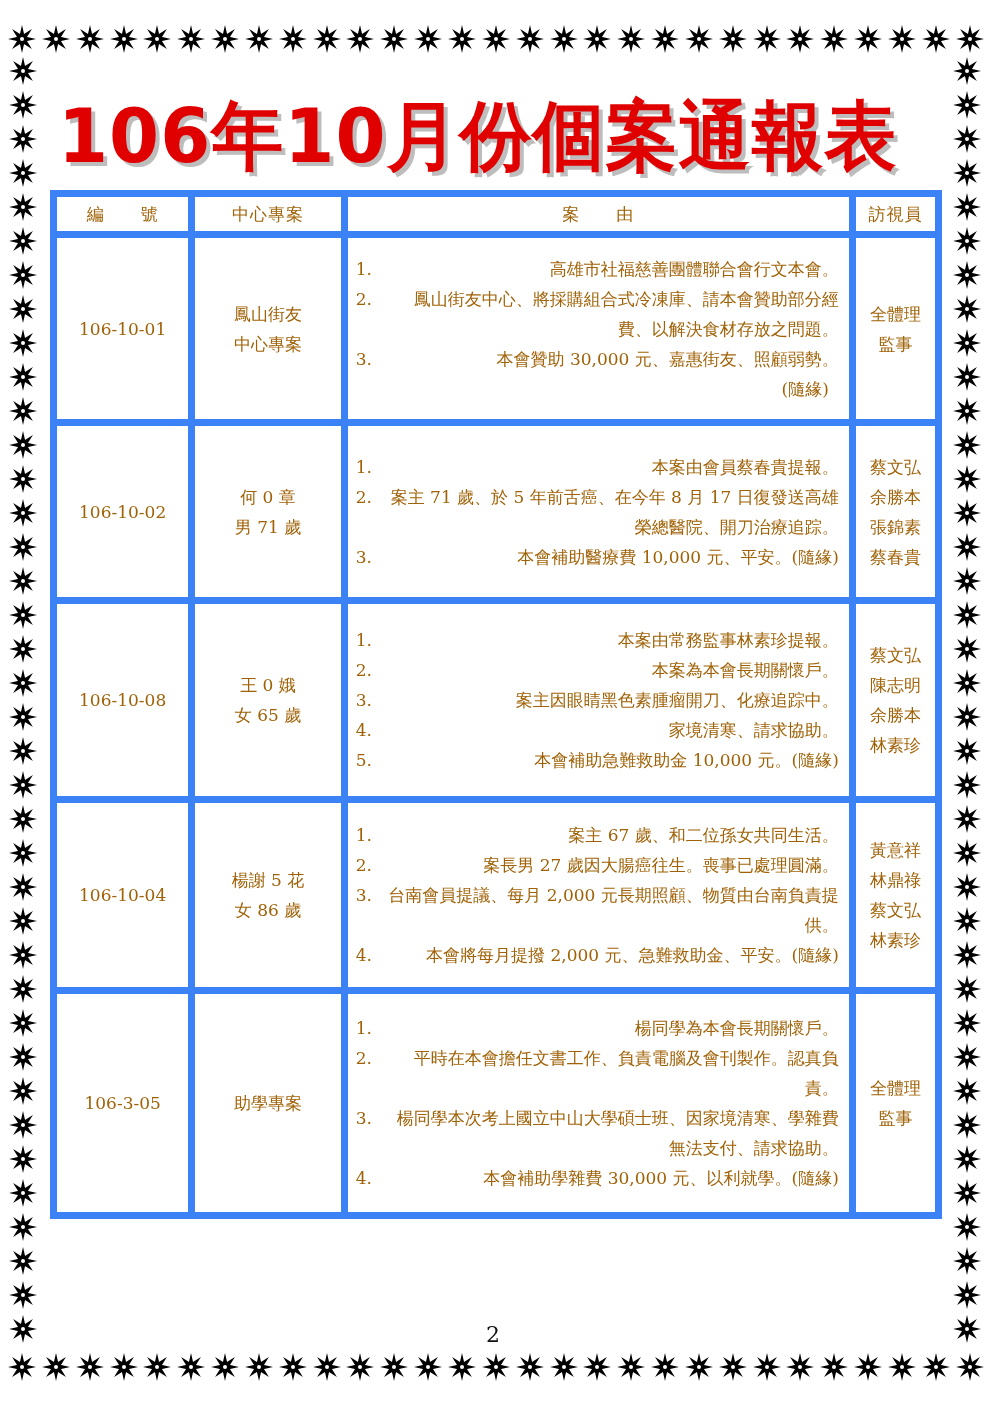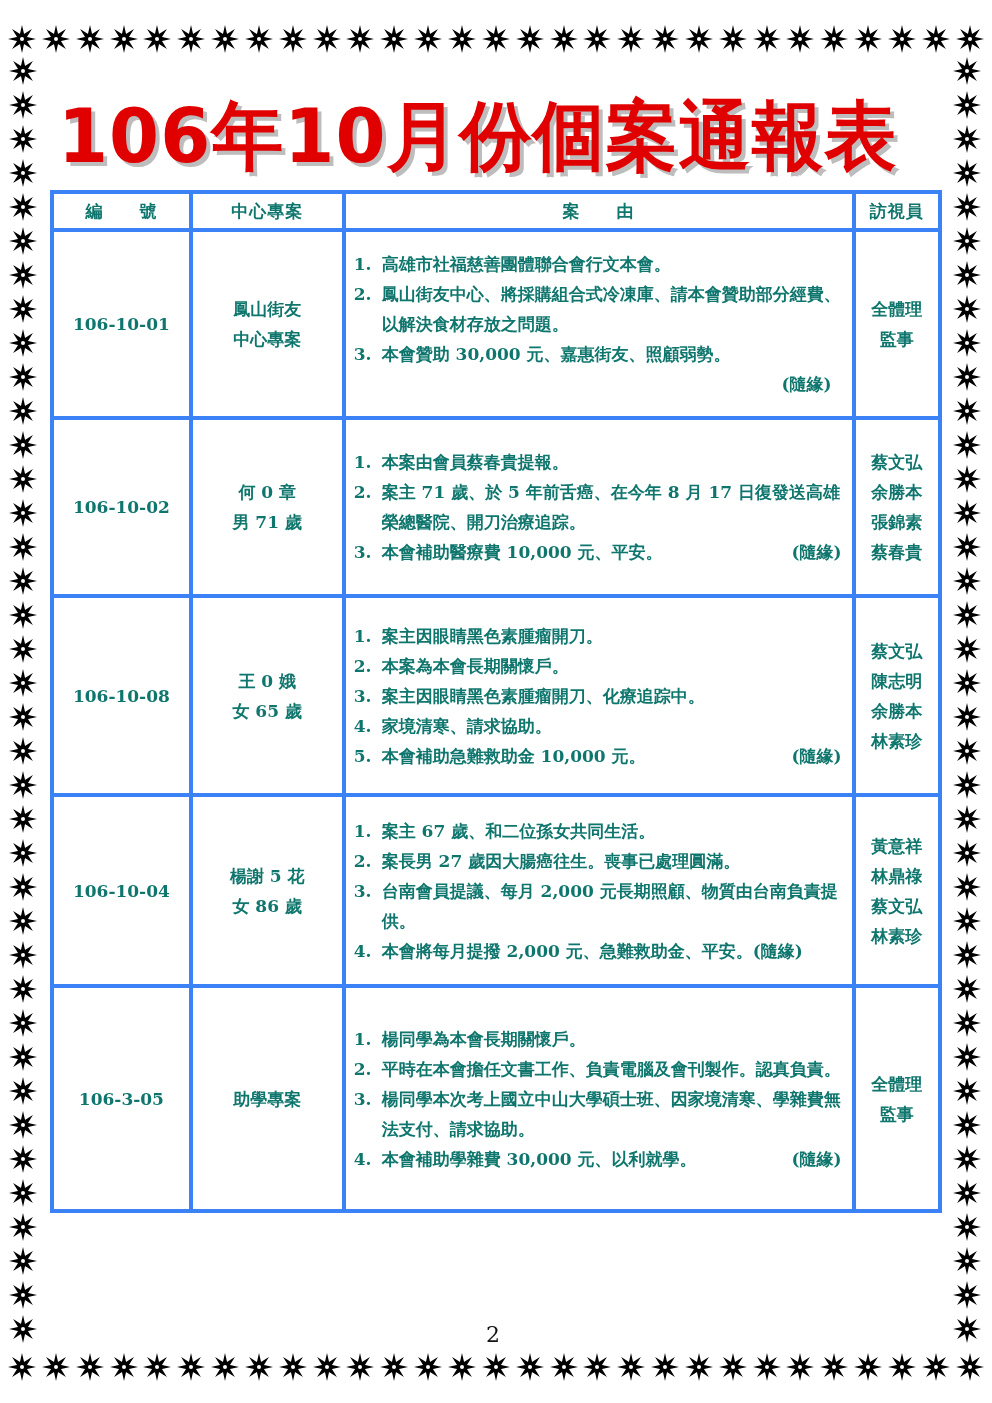--- a/index.html
+++ b/index.html
@@ -6,29 +6,29 @@
   body { width:992px; height:1403px; position:relative; overflow:hidden;
          font-family:"DejaVu Serif","Liberation Serif",serif; color:#111; }
   .border-row { position:absolute; left:6px; width:980px; display:flex; justify-content:space-between; height:34px; align-items:center; }
   .border-col { position:absolute; top:55px; height:1290px; width:34px; display:flex; flex-direction:column; justify-content:space-between; align-items:center; }
   .star { width:32px; height:32px; display:block; }
   .title { position:absolute; left:58px; top:88px; width:880px; height:90px;
            font-family:"DejaVu Sans","Liberation Sans",sans-serif; font-weight:bold;
            font-size:72px; line-height:90px; letter-spacing:1px; color:#e10000;
            text-shadow:4px 4px 0 #bdbdbd; white-space:nowrap; transform:scaleY(1.05); transform-origin:left top; }
   table.cases { position:absolute; left:50px; top:190px; width:892px; border-collapse:collapse; table-layout:fixed; }
-  table.cases td, table.cases th { border:4px solid #3b82f6; font-weight:bold; font-size:17px; color:#0f766e; }
+  table.cases td, table.cases th { border:7px solid #3b82f6; font-weight:normal; font-size:17px; color:#a16207; }
   table.cases th { height:32px; text-align:center; vertical-align:middle; letter-spacing:1px; }
   .c-id { width:138px; } .c-name { width:152px; } .c-reason { width:507px; } .c-visitor { width:86px; }
   td.id, td.name, td.visitor { text-align:center; vertical-align:middle; line-height:30px; }
   td.reason { vertical-align:middle; padding:6px 10px 6px 8px; }
   ol.items { list-style:none; margin:0; padding:0; }
   ol.items li { display:flex; line-height:30px; font-size:17px; }
   ol.items li .num { width:28px; flex:none; }
-  ol.items li .txt { flex:1; }
+  ol.items li .txt { flex:1;text-align:right; }
   .note { display:block; text-align:right; }
   .inline-note { float:right; }
   .page-num { position:absolute; left:486px; top:1322px; font-size:22px; }
 </style>
 </head>
 <body>
 
 <div class="border-row" id="border-top" style="top:22px;">
     <svg viewBox="0 0 32 32" class="star">
       <path d="M16 2 L18.5 13 L16 16 L13.5 13 Z M16 30 L18.5 19 L16 16 L13.5 19 Z" fill="#000" transform="rotate(0 16 16)"></path>
@@ -1054,21 +1054,21 @@
       <tr style="height: 199px;">
         <td class="id">106-10-08</td>
         <td class="name">
           <div>王 0 娥</div>
           <div>女 65 歲</div>
         </td>
         <td class="reason">
           <ol class="items">
             <li>
               <span class="num">1.</span>
-              <span class="txt"><span>案主因眼睛黑色素腫瘤開刀。</span></span>
+              <span class="txt"><span>本案由常務監事林素珍提報。</span></span>
             </li>
             <li>
               <span class="num">2.</span>
               <span class="txt"><span>本案為本會長期關懷戶。</span></span>
             </li>
             <li>
               <span class="num">3.</span>
               <span class="txt"><span>案主因眼睛黑色素腫瘤開刀、化療追踪中。</span></span>
             </li>
             <li>

